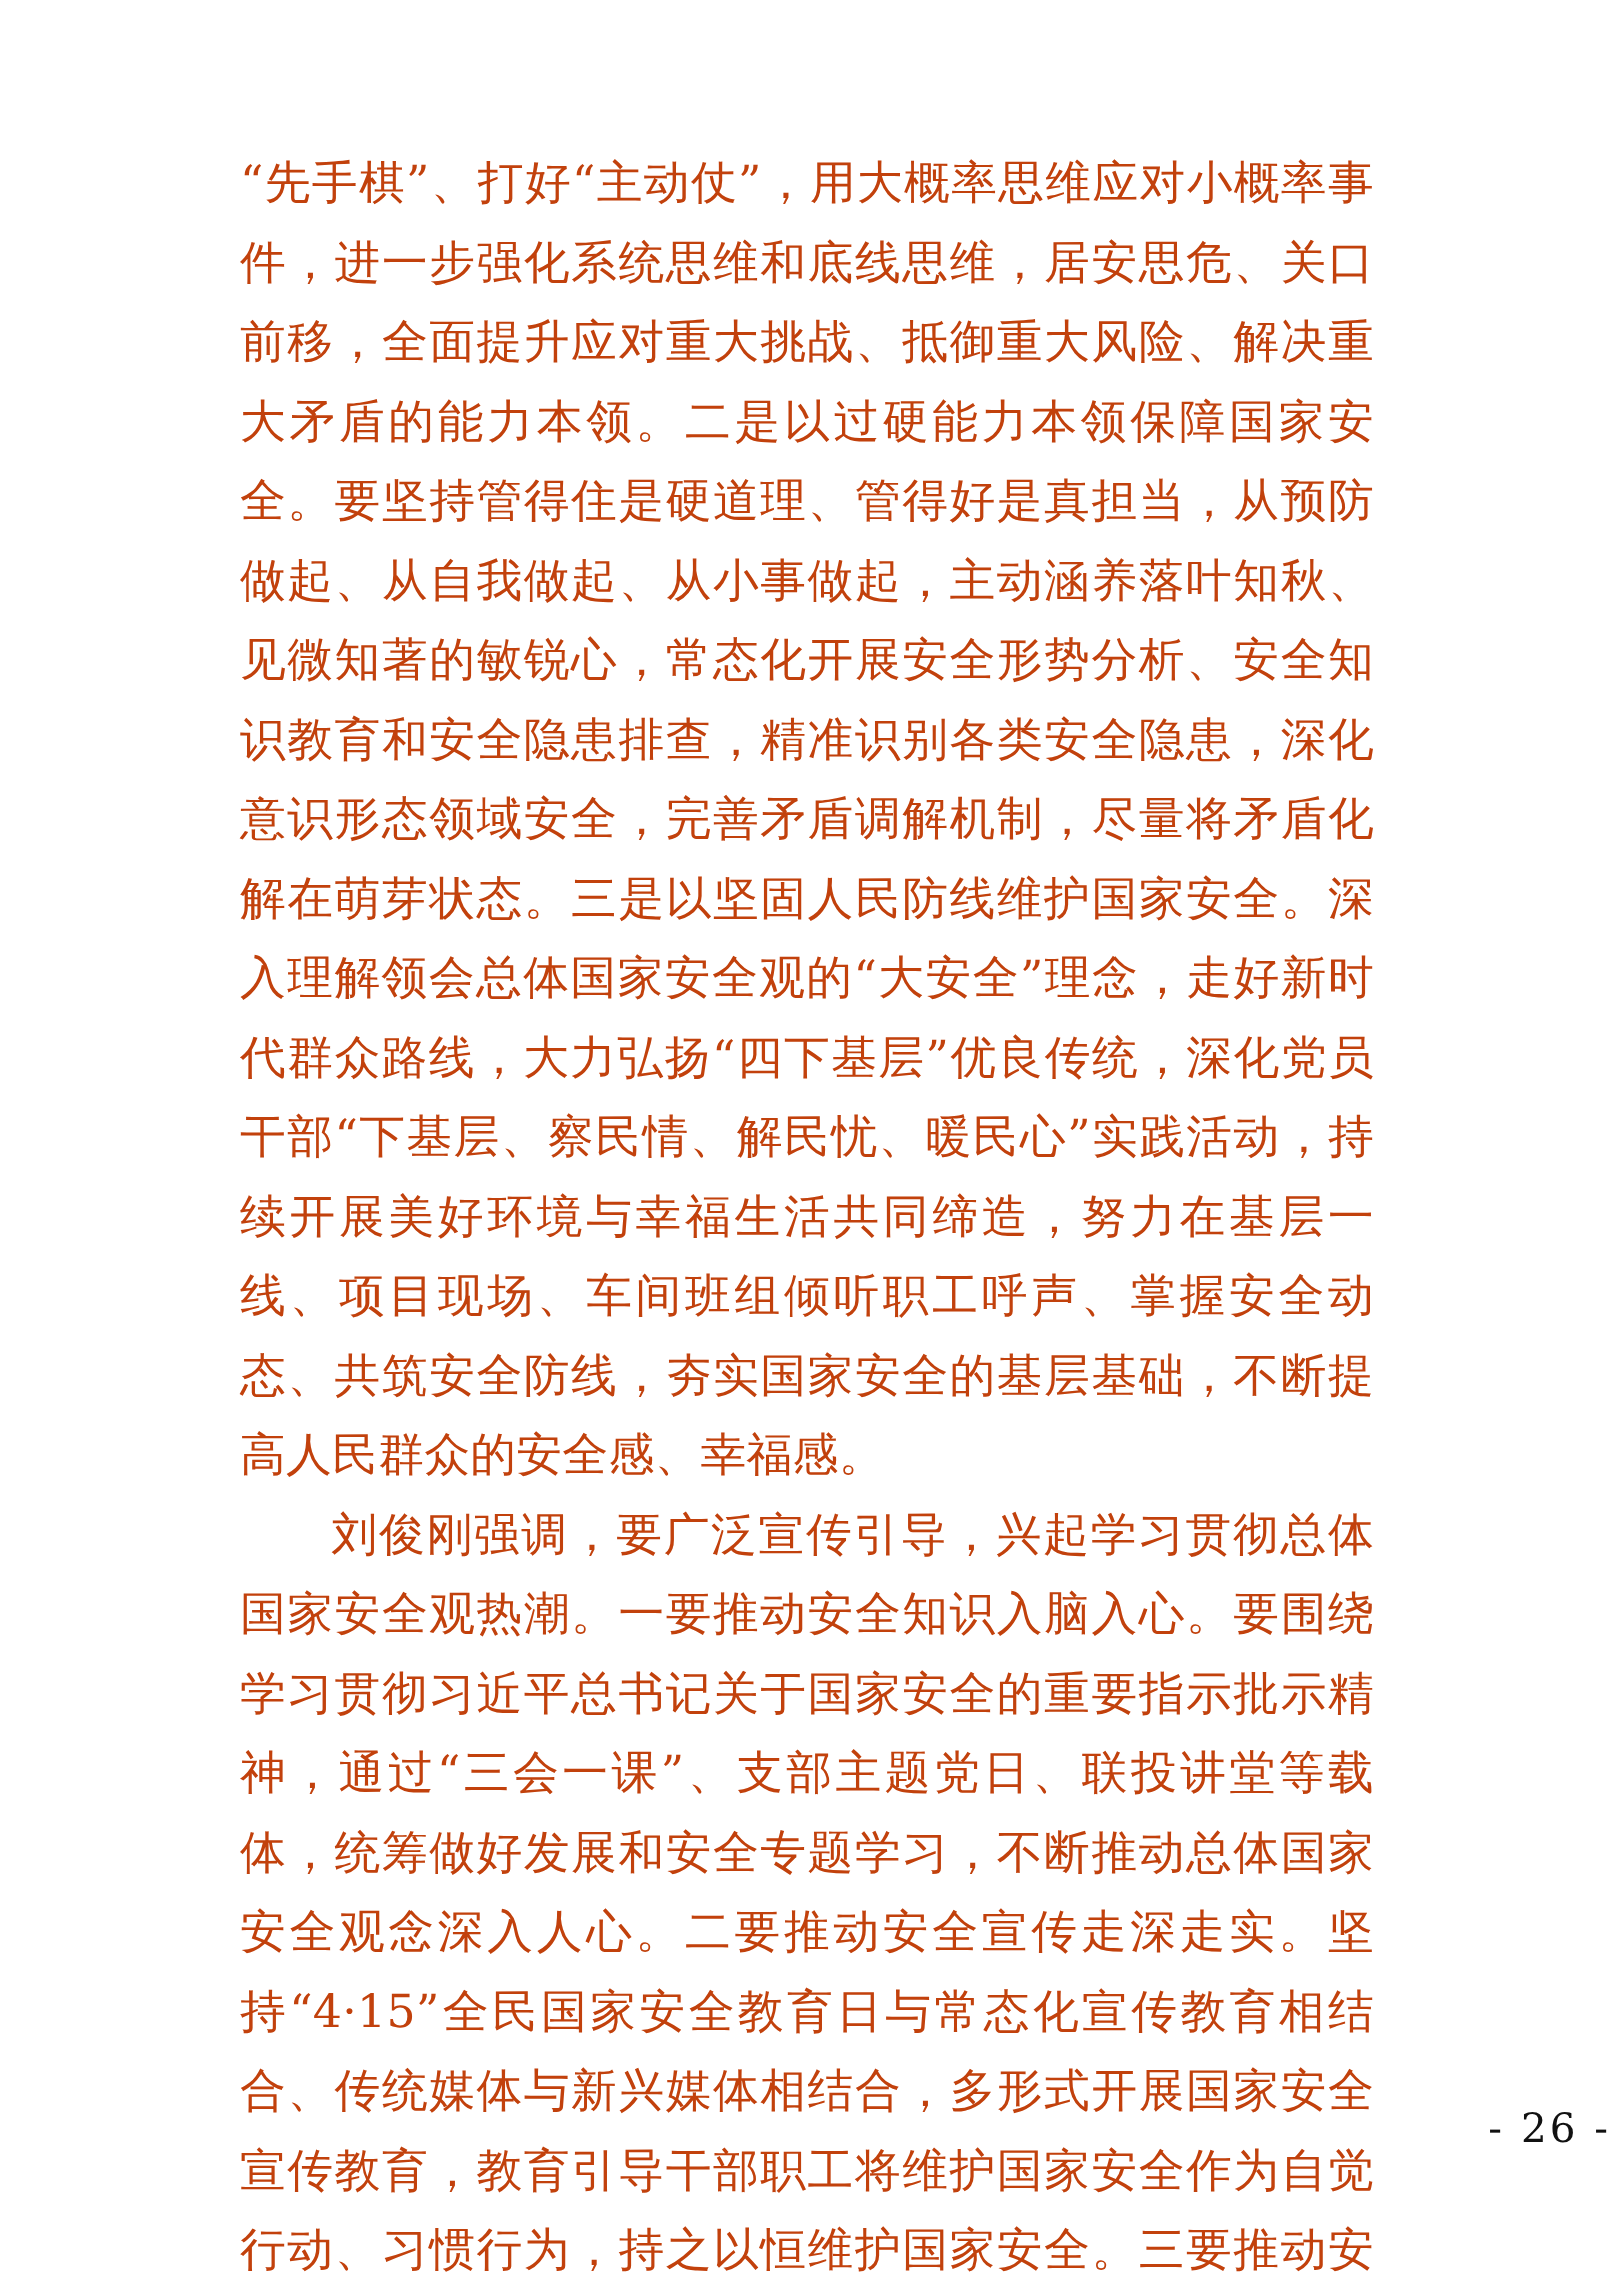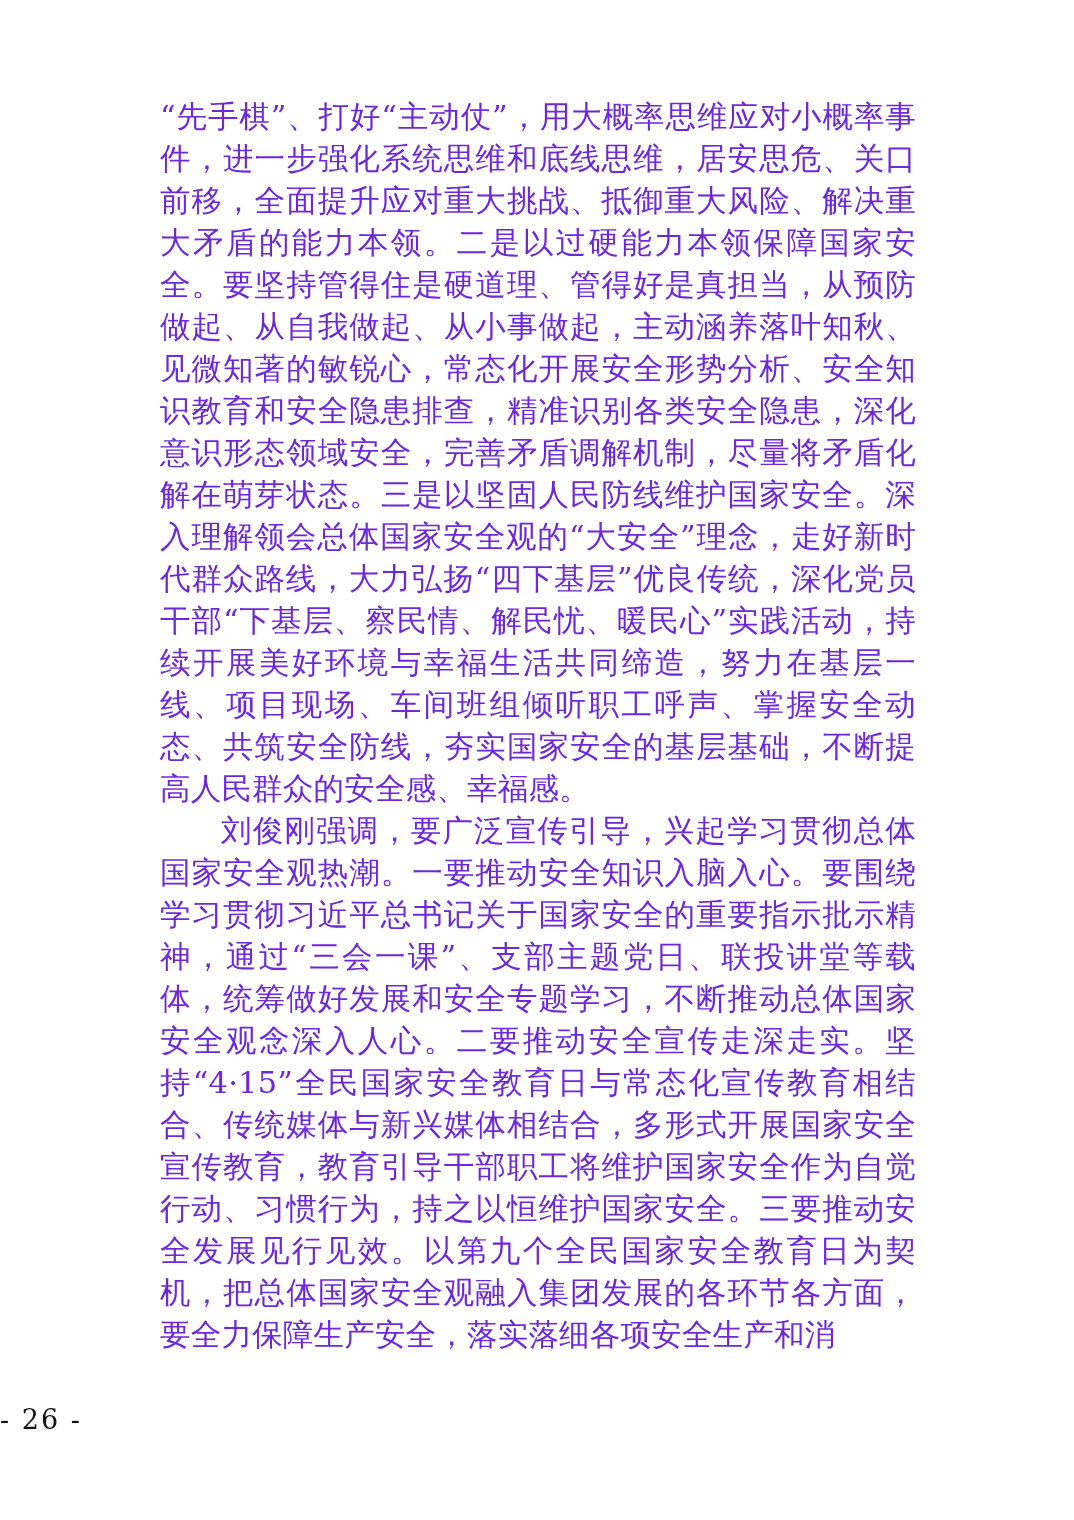--- a/index.html
+++ b/index.html
@@ -18,40 +18,40 @@
   }
   .content {
     position: absolute;
     left: 160px;
     top: 96px;
     width: 756px;
   }
   .para {
     font-family: "DejaVu Serif", serif;
     font-size: 30.5px;
-    line-height: 42px;
-    color: #6d28d9;
+    line-height: 53px;
+    color: #c2410c;
     text-align: justify;
     text-justify: inter-ideograph;
     letter-spacing: 0.2px;
     margin: 0 0 0 0;
     white-space: pre-wrap;
   }
   .para + .para {
     margin-top: 0px;
   }
   .indent {
     text-indent: 61px;
   }
   .footer {
     position: absolute;
     left: 0;
     right: 0;
     top: 1404px;
-    text-align: left;
+    text-align: right;
     font-family: "DejaVu Serif", serif;
     font-size: 27px;
     color: #111111;
     letter-spacing: 2px;
   }
 </style>
 </head>
 <body>
 
 <div class="page">

